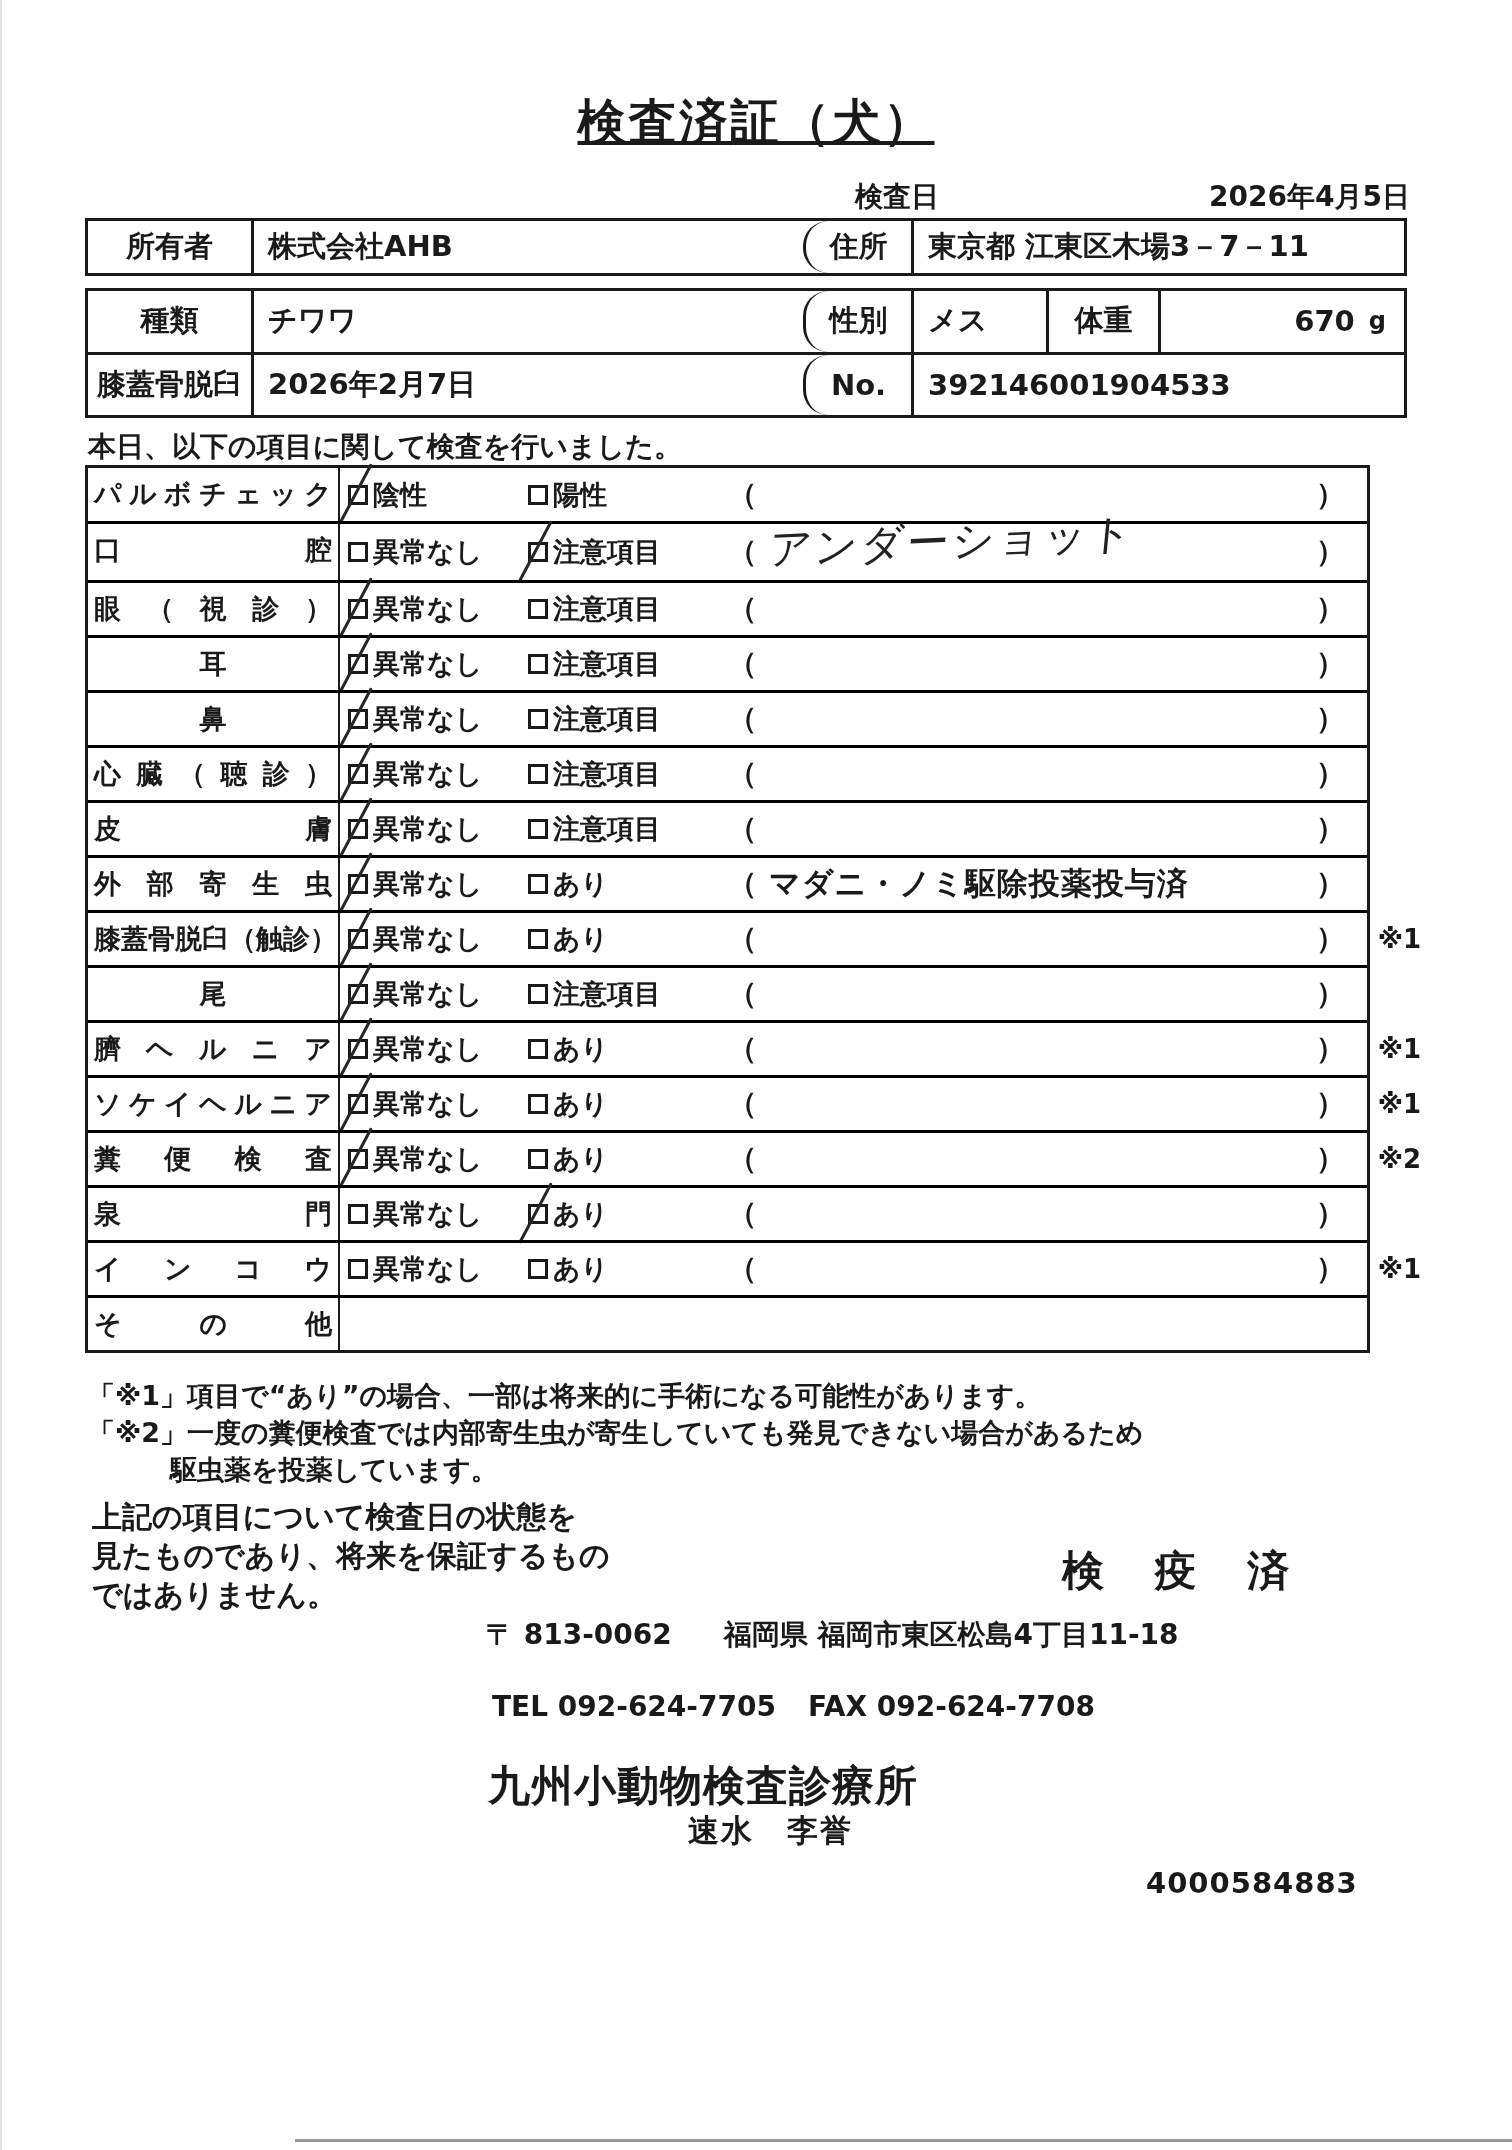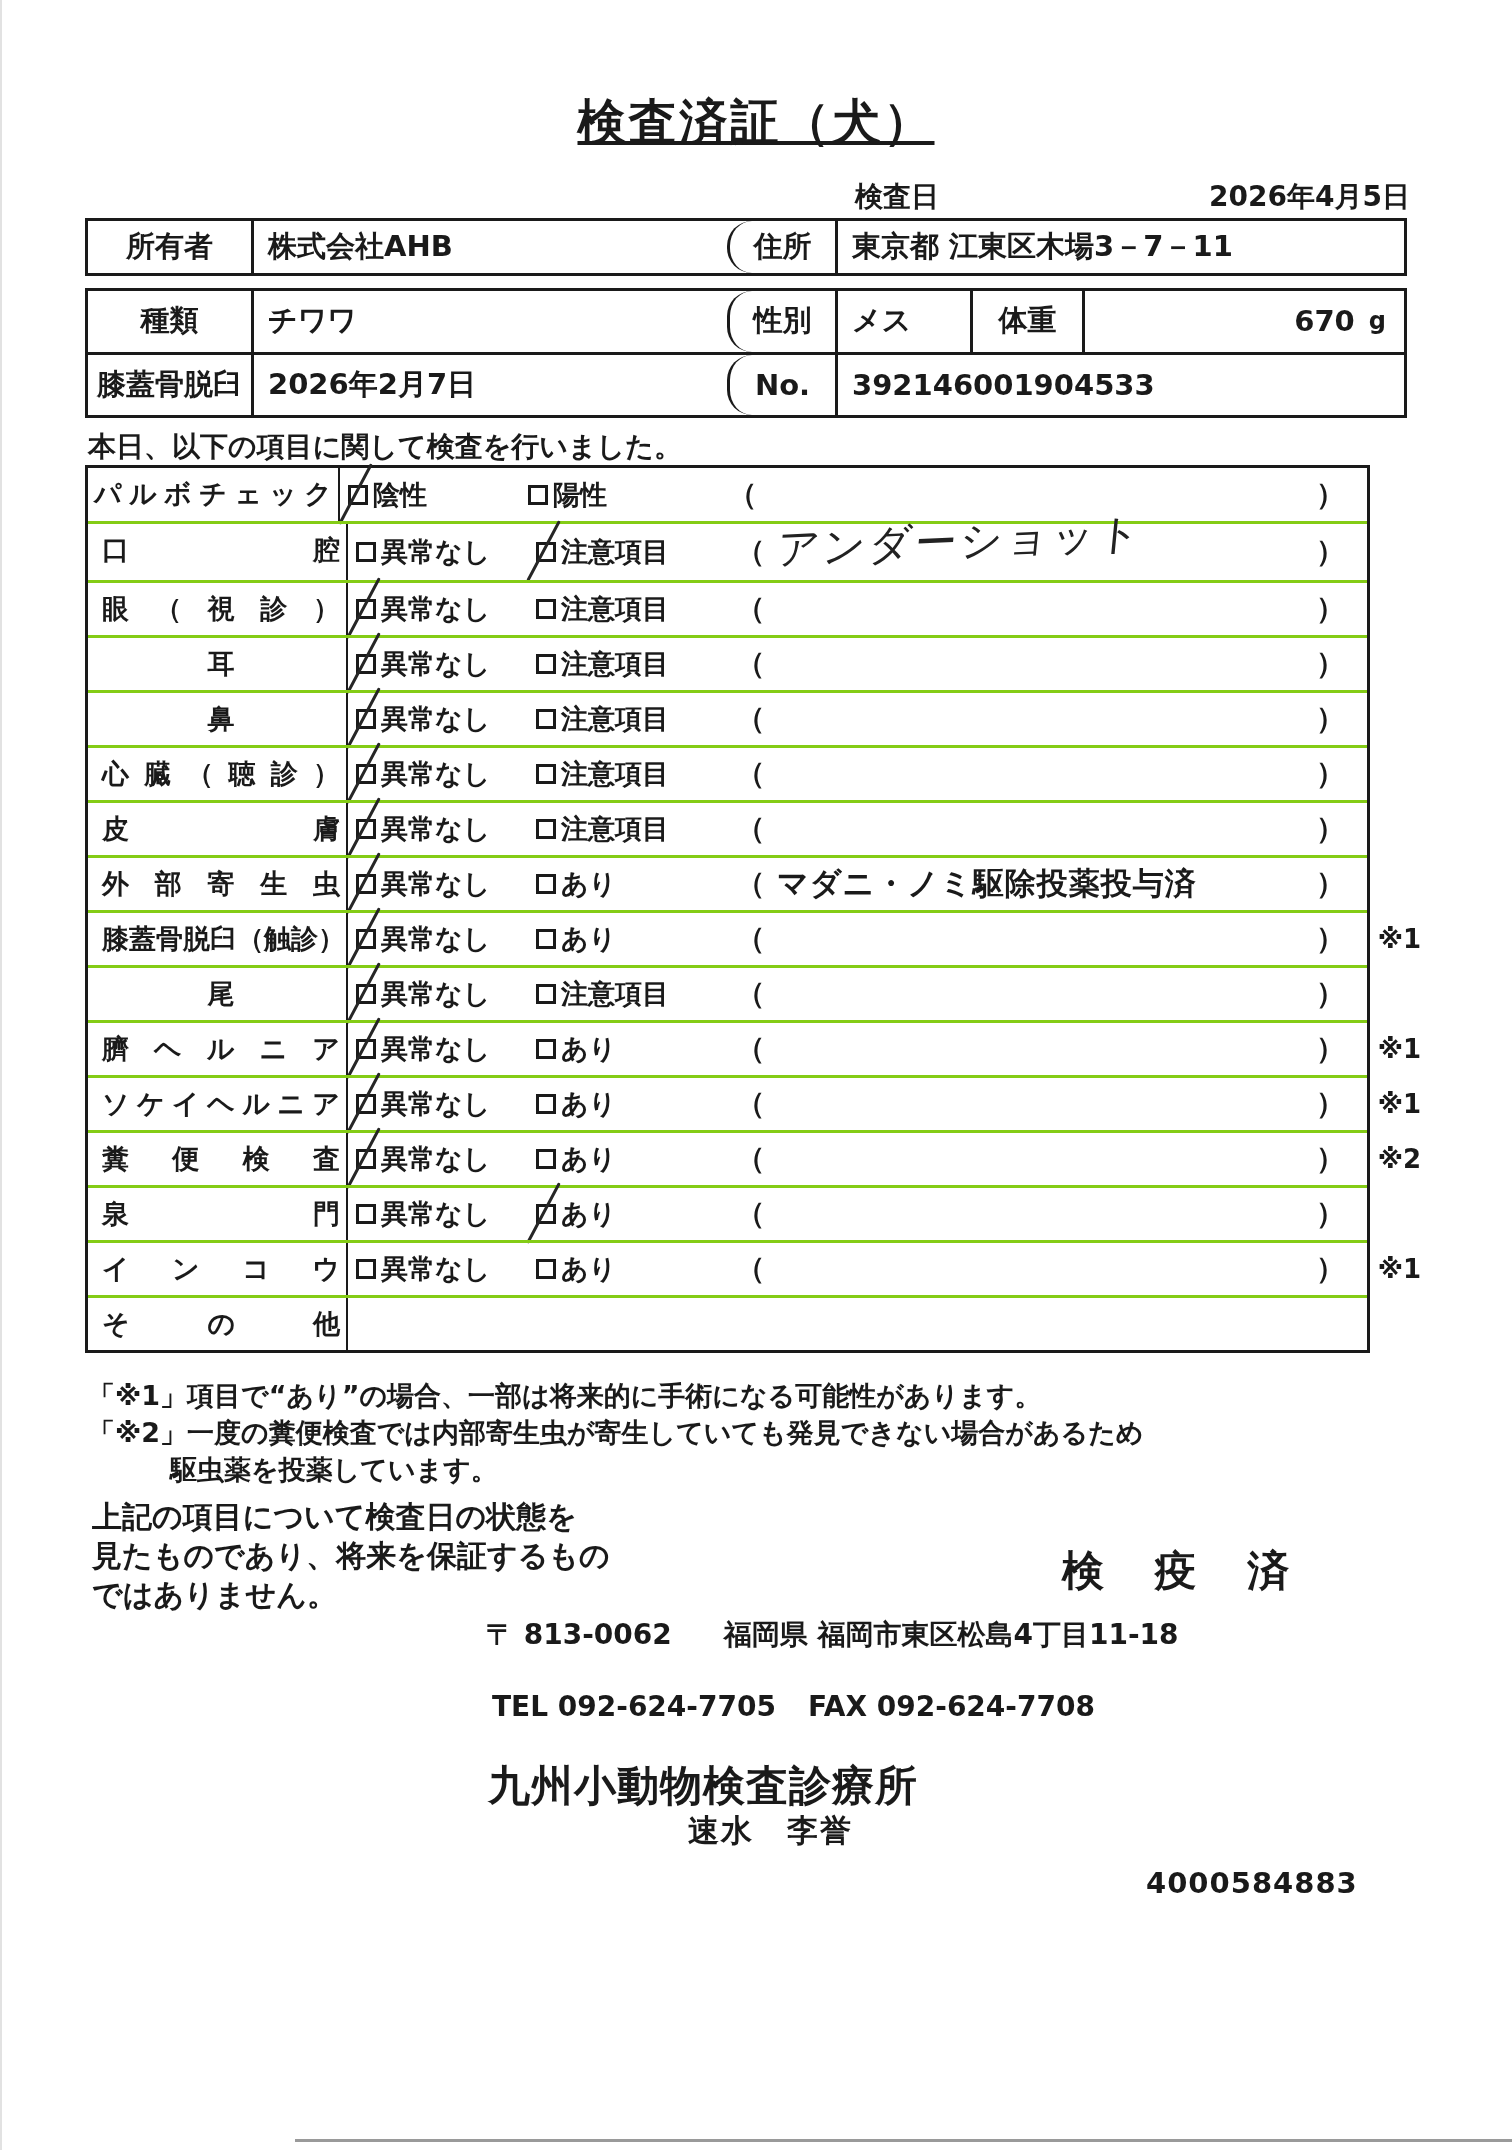--- a/index.html
+++ b/index.html
@@ -18,29 +18,29 @@
   .hrow{display:flex;flex:1;}
   .hrow + .hrow{border-top:3px solid #1a1a1a;}
   .hcell{display:flex;align-items:center;box-sizing:border-box;font-size:29px;font-weight:600;overflow:hidden;white-space:nowrap;}
   .hcell + .hcell{border-left:3px solid #1a1a1a;}
   .hc-label{justify-content:center;}
   .hc-value{padding-left:14px;}
   .hc-right{justify-content:flex-end;padding-right:18px;}
   .unit{font-size:24px;margin-left:14px;font-weight:600;}
   .owner-table{left:85px;top:218px;width:1322px;height:58px;}
   .pet-table{left:85px;top:288px;width:1322px;height:130px;}
-  .w163{width:163px;flex:none;} .w505{width:476px;flex:none;} .w132{width:108px;flex:none;border-radius:25px;}
+  .w163{width:163px;flex:none;} .w505{width:552px;flex:none;} .w132{width:108px;flex:none;border-radius:25px;}
   .w135{width:135px;flex:none;} .w100{width:112px;flex:none;} .grow{flex:1;}
   
   .intro{left:88px;top:428px;font-size:28px;font-weight:600;}
   
   .mtable{position:absolute;left:85px;top:465px;width:1285px;height:888px;border:3px solid #1a1a1a;
           box-sizing:border-box;display:grid;grid-template-rows:repeat(16,1fr);}
   .trow{position:relative;display:flex;align-items:stretch;}
-  .trow + .trow{border-top:3px solid #84cc16;padding-left:8px;}
+  .trow + .trow{border-top:3px solid #000000;}
   .tlabel{width:252px;flex:none;border-right:2px solid #1a1a1a;box-sizing:border-box;
           font-size:27px;font-weight:600;display:block;padding:0 6px;
           line-height:52px;white-space:nowrap;overflow:hidden;}
   .just{text-align:justify;text-align-last:justify;}
   .center{text-align:center;text-align-last:center;}
   .tcontent{flex:1;display:flex;align-items:center;padding-left:8px;overflow:visible;}
   .opt{display:flex;align-items:center;font-size:27px;font-weight:600;white-space:nowrap;}
   .o1{width:180px;flex:none;}
   .o2{width:200px;flex:none;}
   .cb{position:relative;width:20px;height:20px;border:3px solid #1a1a1a;box-sizing:border-box;

